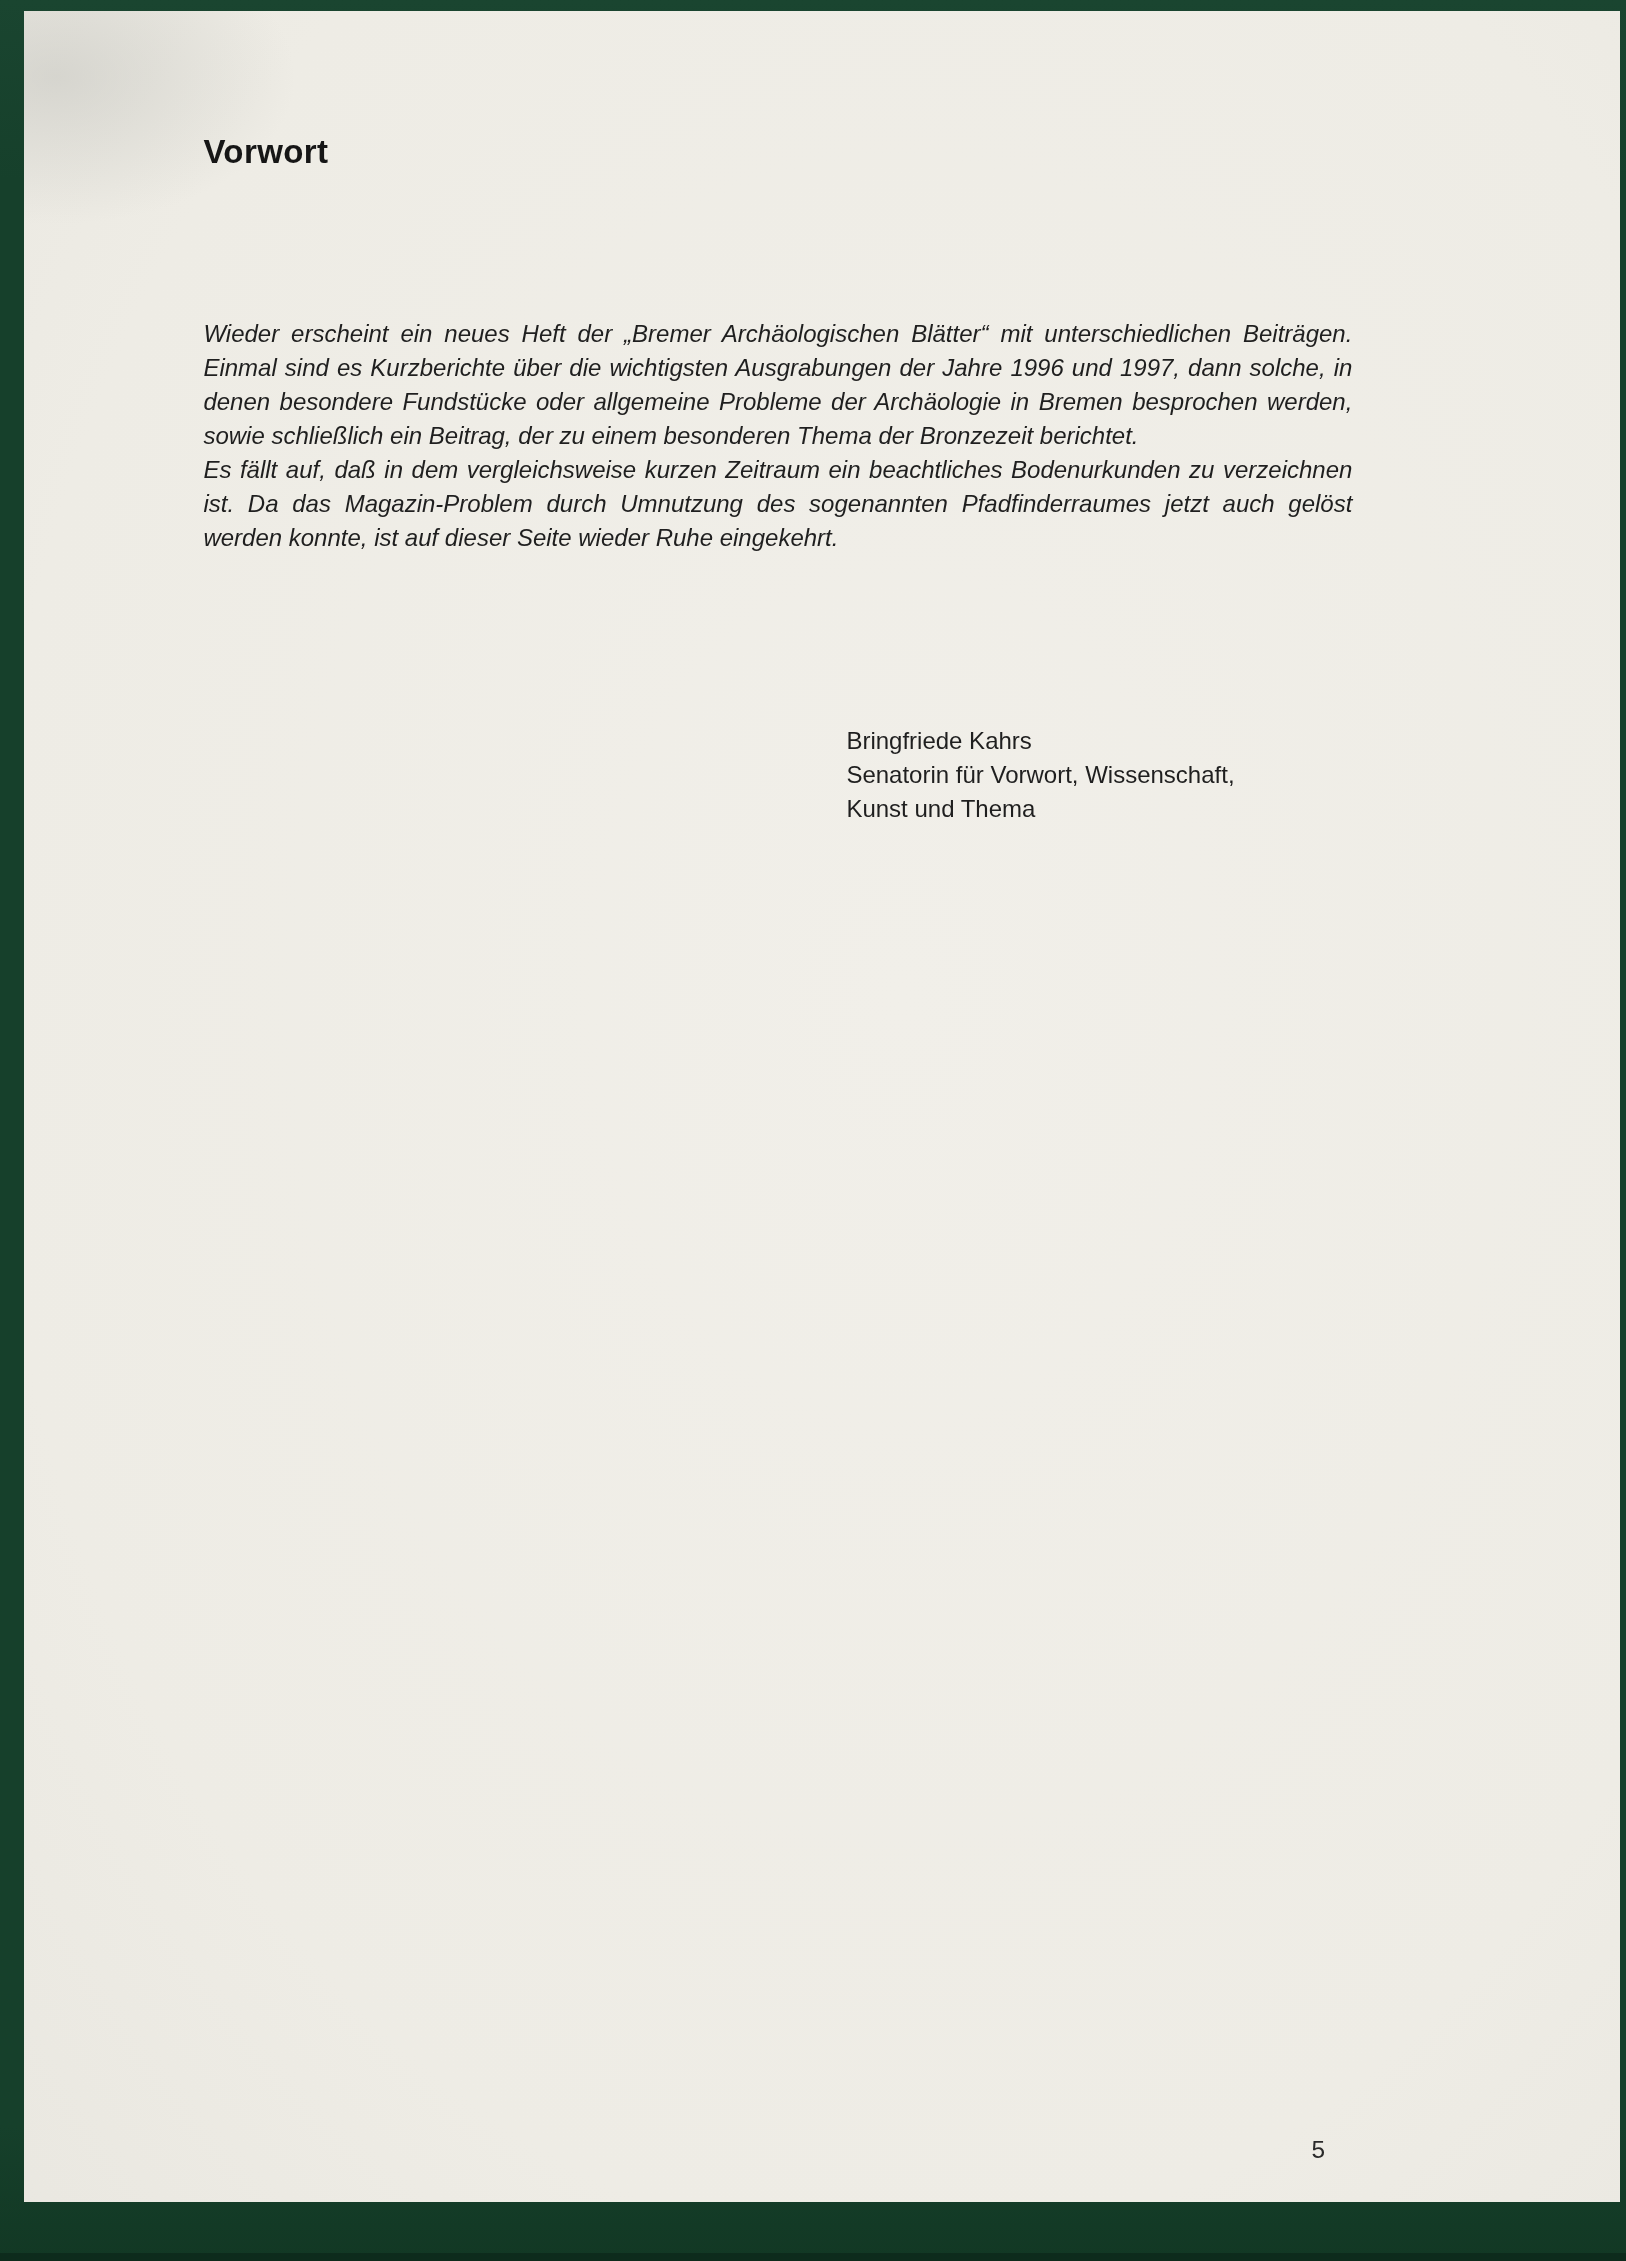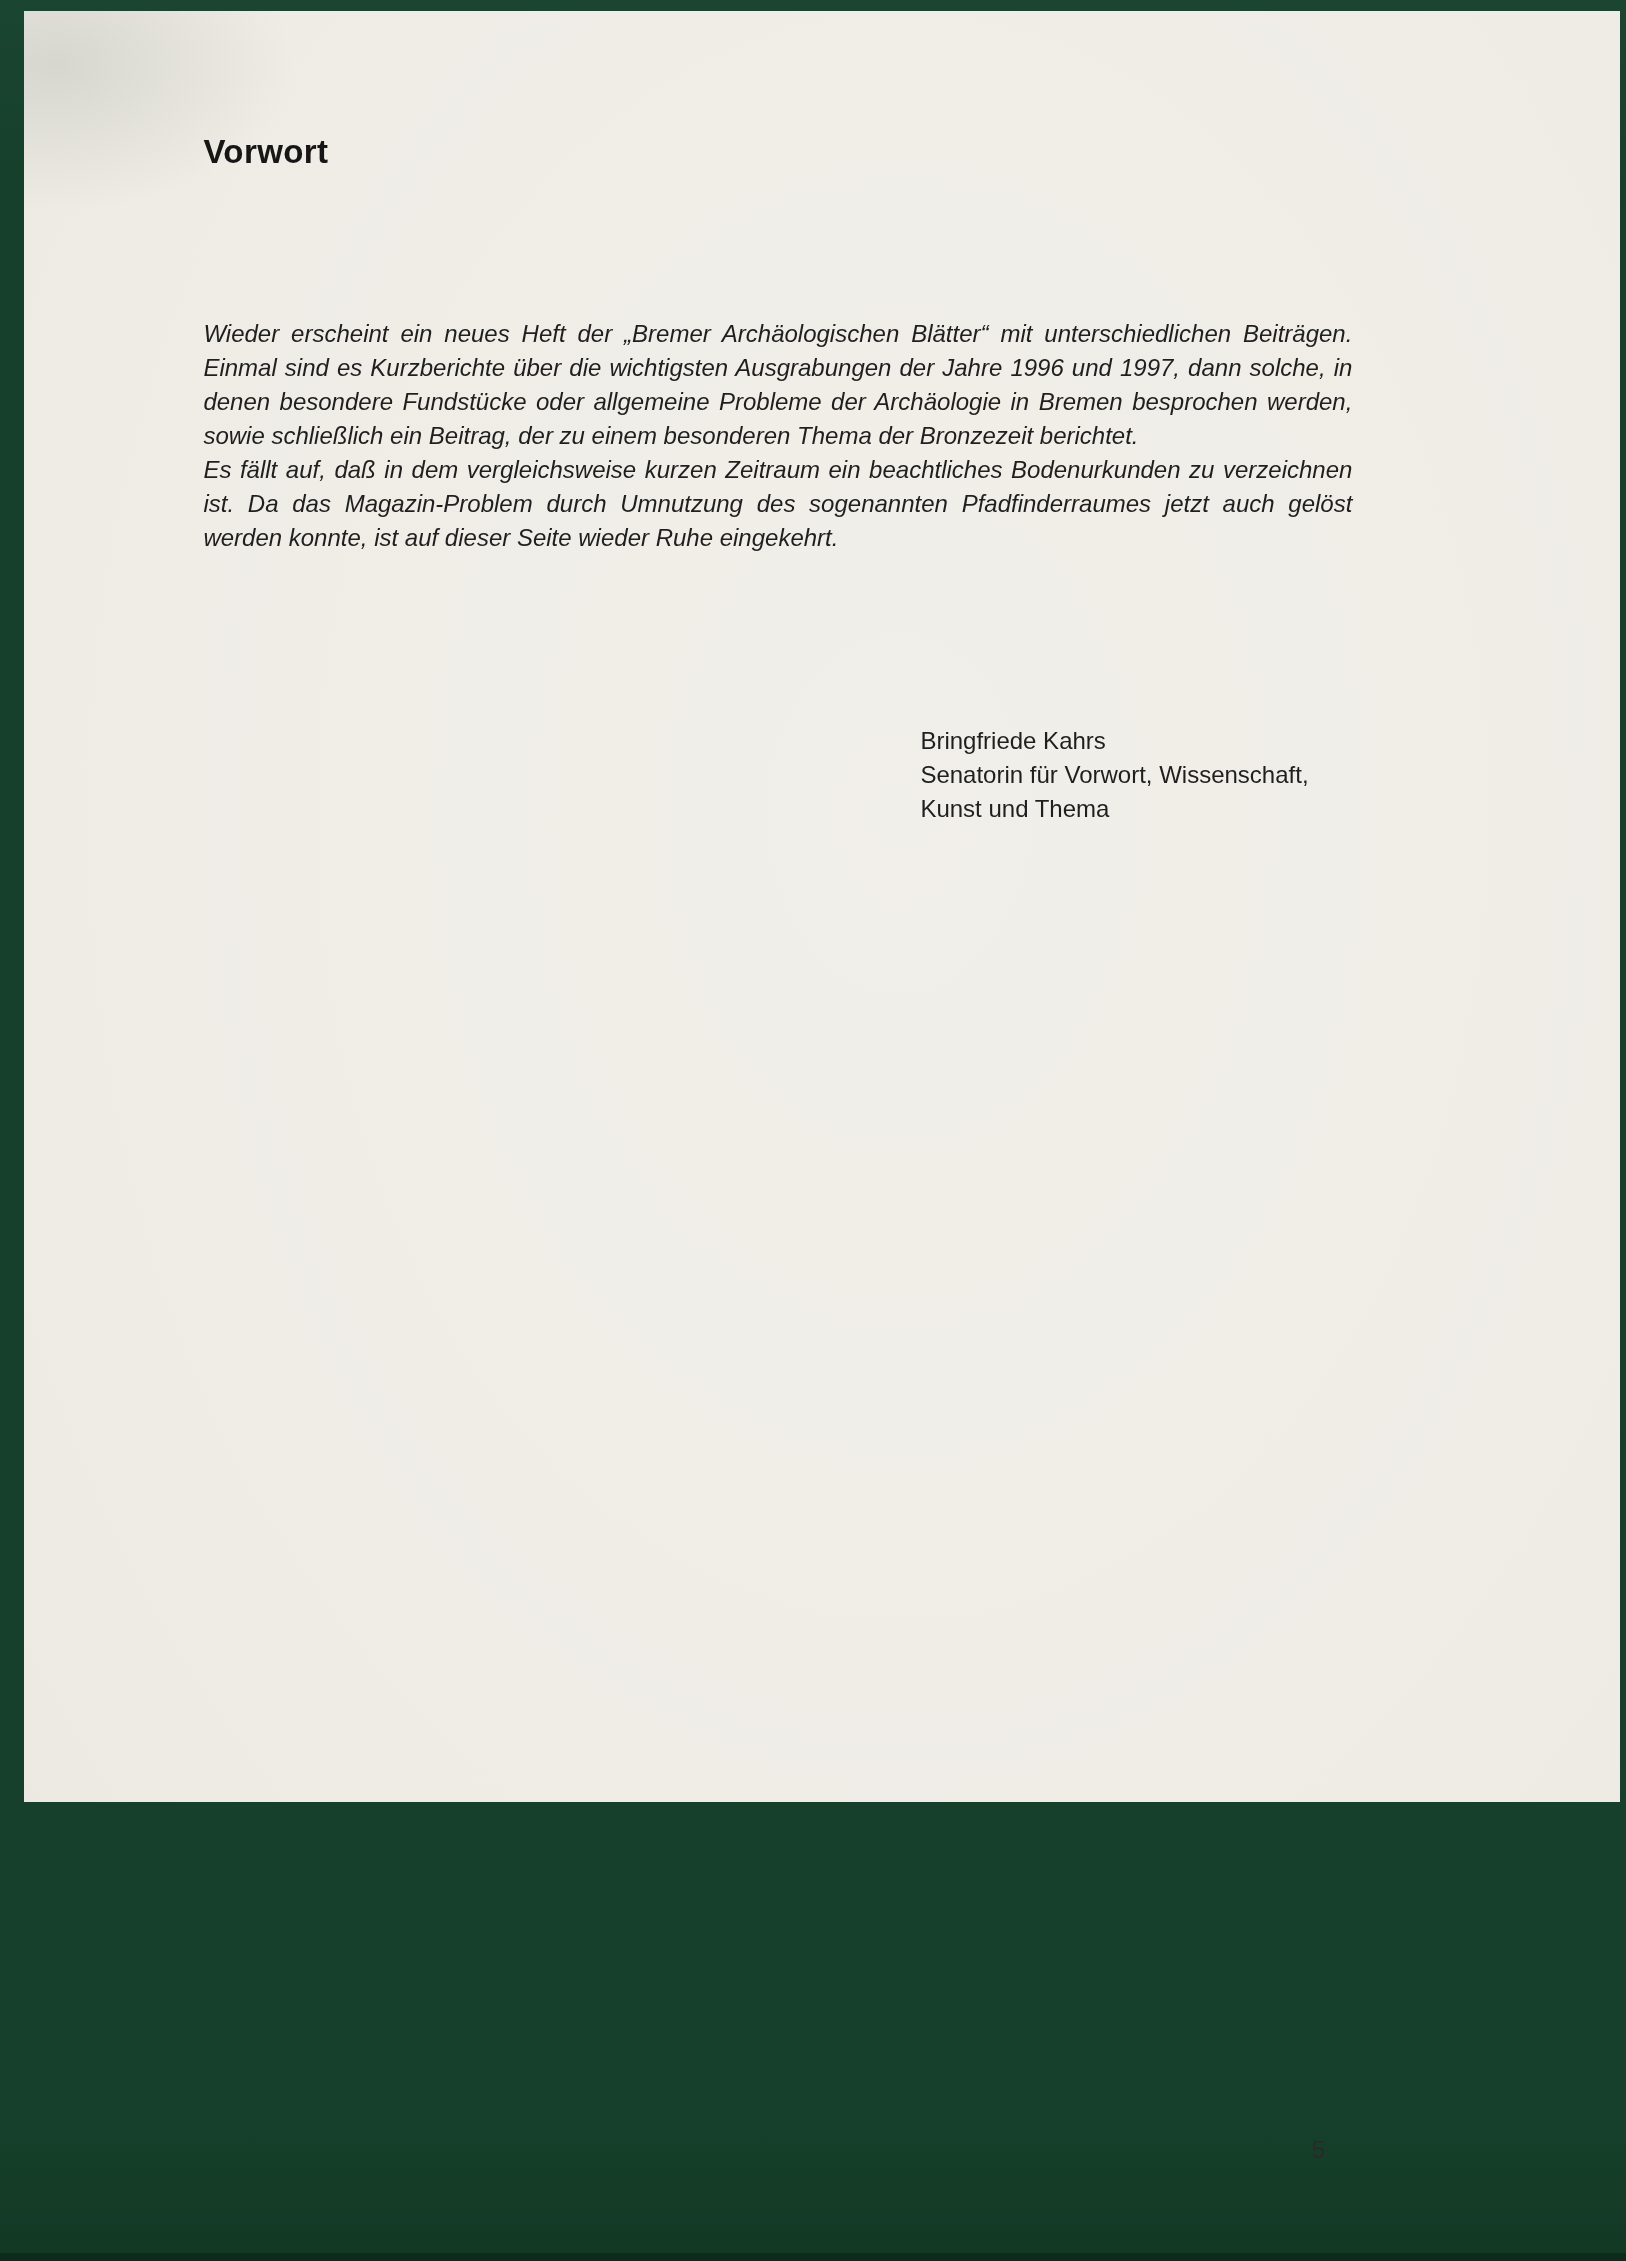--- a/index.html
+++ b/index.html
@@ -27,21 +27,21 @@
   .scan-bg {
     position: absolute;
     inset: 0;
     background: linear-gradient(180deg, #1a4530 0%, #16402b 8%, #16402b 94%, #123824 100%);
   }
   .paper {
     position: absolute;
     left: 24.4px;
     top: 11.4px;
     width: 1596px;
-    height: 1791px;
+    height: 2191px;
     background:
       radial-gradient(ellipse 342px 211px at 2% 3%, rgba(196,196,190,0.55) 0%, rgba(196,196,190,0) 70%),
       radial-gradient(ellipse 1301px 1789px at 55% 45%, #f1efe9 0%, #eeece5 70%, #e9e7e0 100%);
     color: #1e1e1e;
   }
   .title {
     position: absolute;
     left: 179px;
     top: 122px;
     margin: 0;
@@ -59,21 +59,21 @@
     line-height: 34px;
     text-align: justify;
     color: #1f1f1f;
     font-style: italic;
   }
   .body-text p {
     margin: 0;
   }
   .signature {
     position: absolute;
-    left: 896px;
+    left: 822px;
     top: 713px;
     font-size: 24px;
     line-height: 34px;
     color: #1f1f1f;
   }
   .page-number {
     position: absolute;
     left: 1287px;
     top: 2125px;
     font-size: 24.4px;

